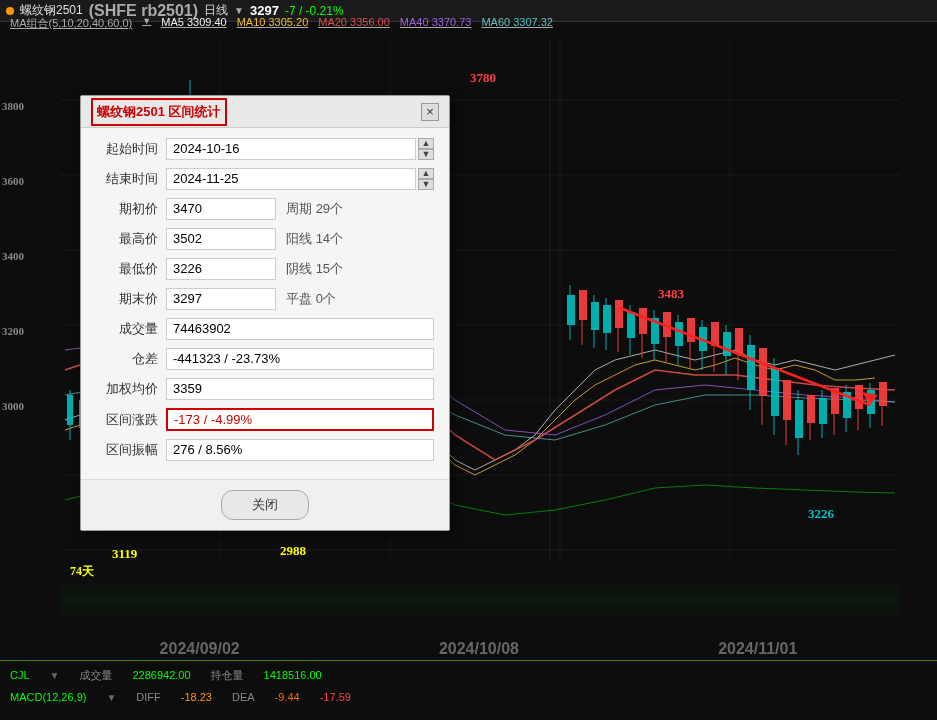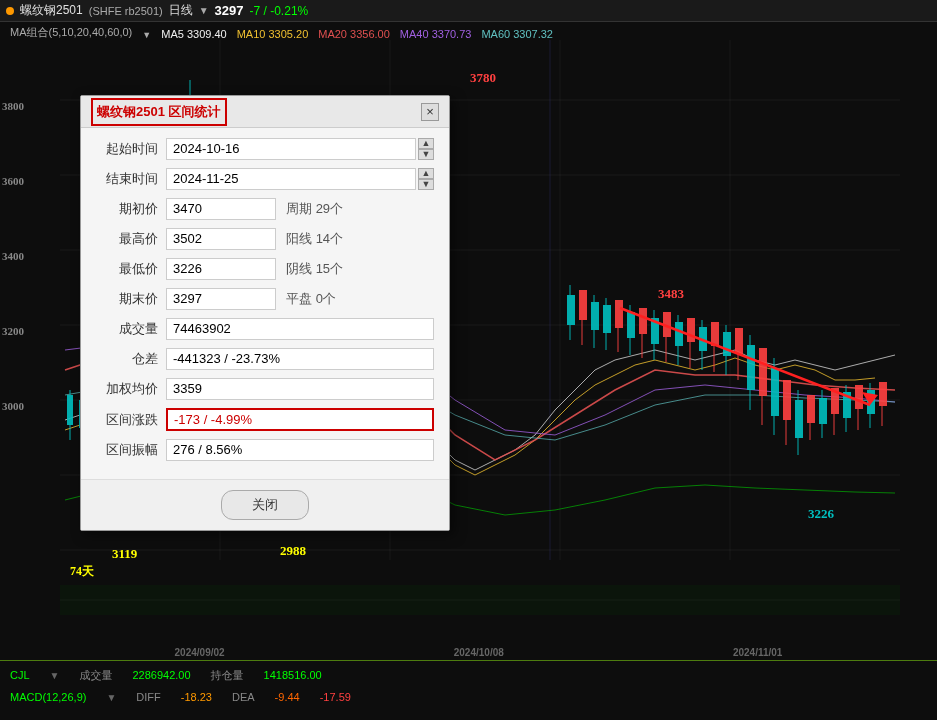--- a/index.html
+++ b/index.html
@@ -39,35 +39,36 @@
       text-align: right;
     }
 
     .toolbar-dot {
       width: 8px; height: 8px;
       border-radius: 50%;
       background: #f90;
     }
 
     .toolbar-title { color: #e0e0e0; font-size: 12px; }
-    .toolbar-exchange { color: #aaa; font-size: 11px; }
+    .toolbar-exchange { color: #aaa; font-size: 16px; font-weight: bold; }
     .toolbar-period { color: #ddd; font-size: 12px; }
     .toolbar-price { color: #fff; font-size: 13px; font-weight: bold; }
     .toolbar-change-neg { color: #0f0; font-size: 12px; }
 
     
     #ma-row {
       position: absolute;
-      top: 22px; left: 10px;
+      top: 16px; left: 10px;
       font-size: 11px;
       color: #aaa;
       display: flex;
       gap: 10px;
-      align-items: flex-end;
+      align-items: flex-start;
       height: 18px;
+      text-decoration: underline;
     }
     .ma5 { color: #f0f0f0; }
     .ma10 { color: #f0c030; }
     .ma20 { color: #e05050; }
     .ma40 { color: #a060e0; }
     .ma60 { color: #60c0c0; }
 
     
     #chart-svg {
       position: absolute;
@@ -91,21 +92,21 @@
     }
 
     .bottom-row1 { display: flex; gap: 20px; align-items: center; height: 20px; }
     .bottom-row2 { display: flex; gap: 20px; align-items: center; height: 20px; margin-top: 2px; }
     .green-val { color: #0f0; }
     .date-row {
       position: absolute;
       bottom: 62px; left: 60px; right: 40px;
       display: flex;
       justify-content: space-around;
-      font-size: 10px;
+      font-size: 16px;
       color: #666;
     }
 
     
     #modal-overlay {
       position: absolute;
       top: 0; left: 0;
       width: 937px;
       height: 720px;
       background: transparent;

